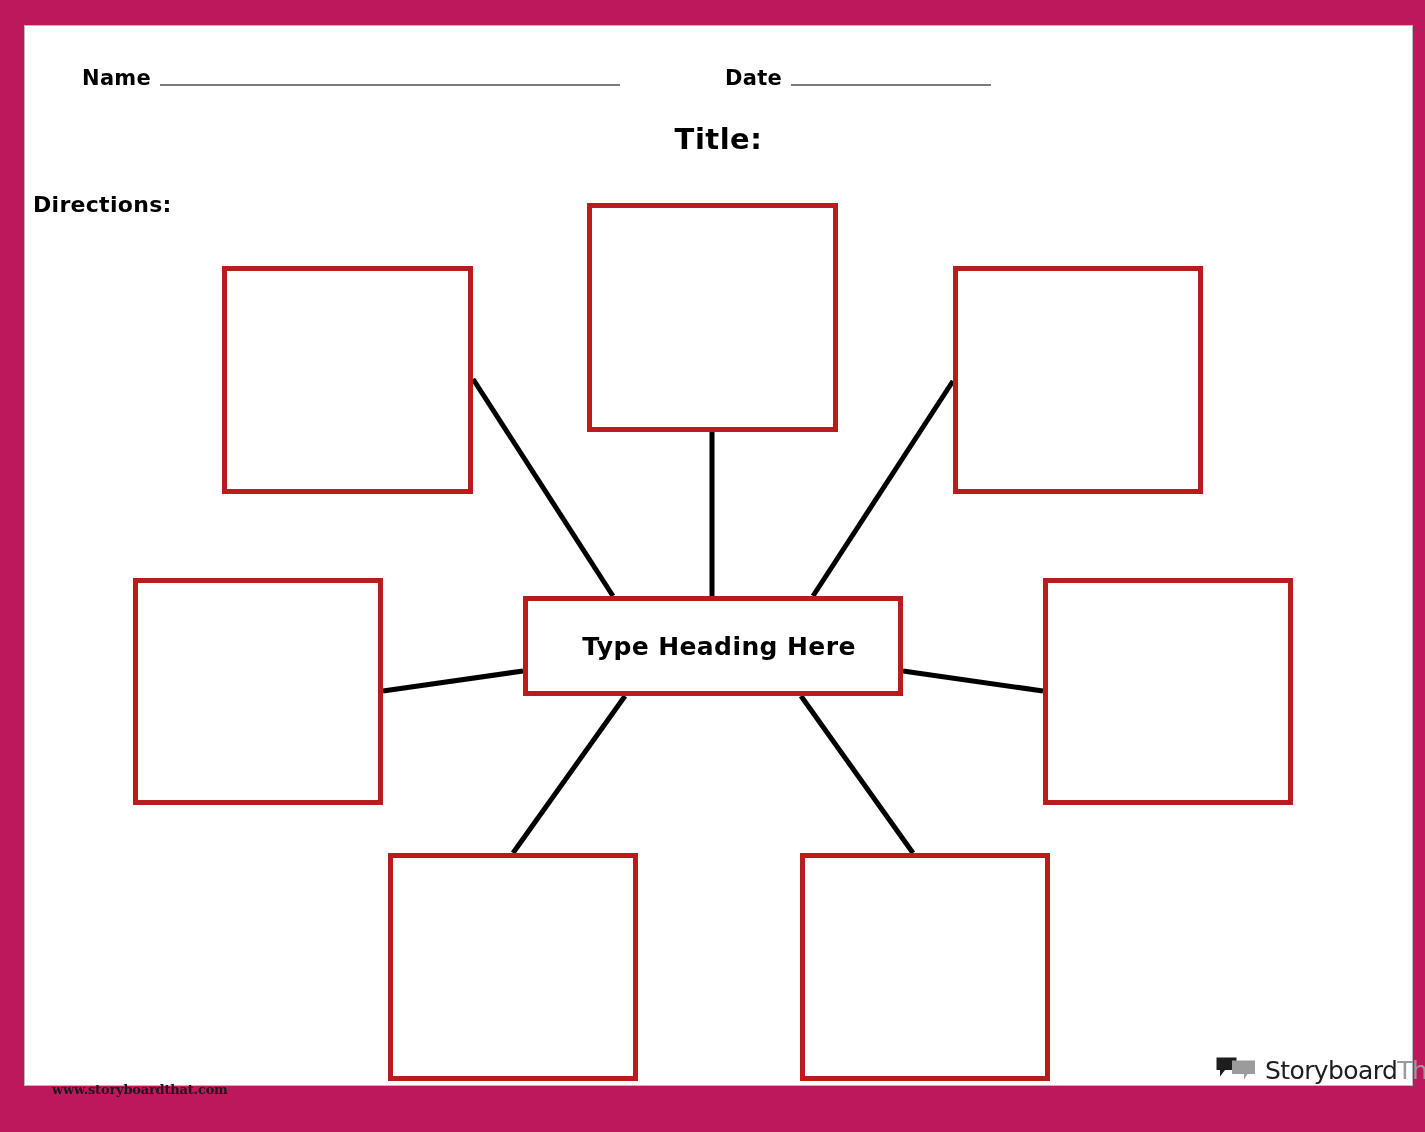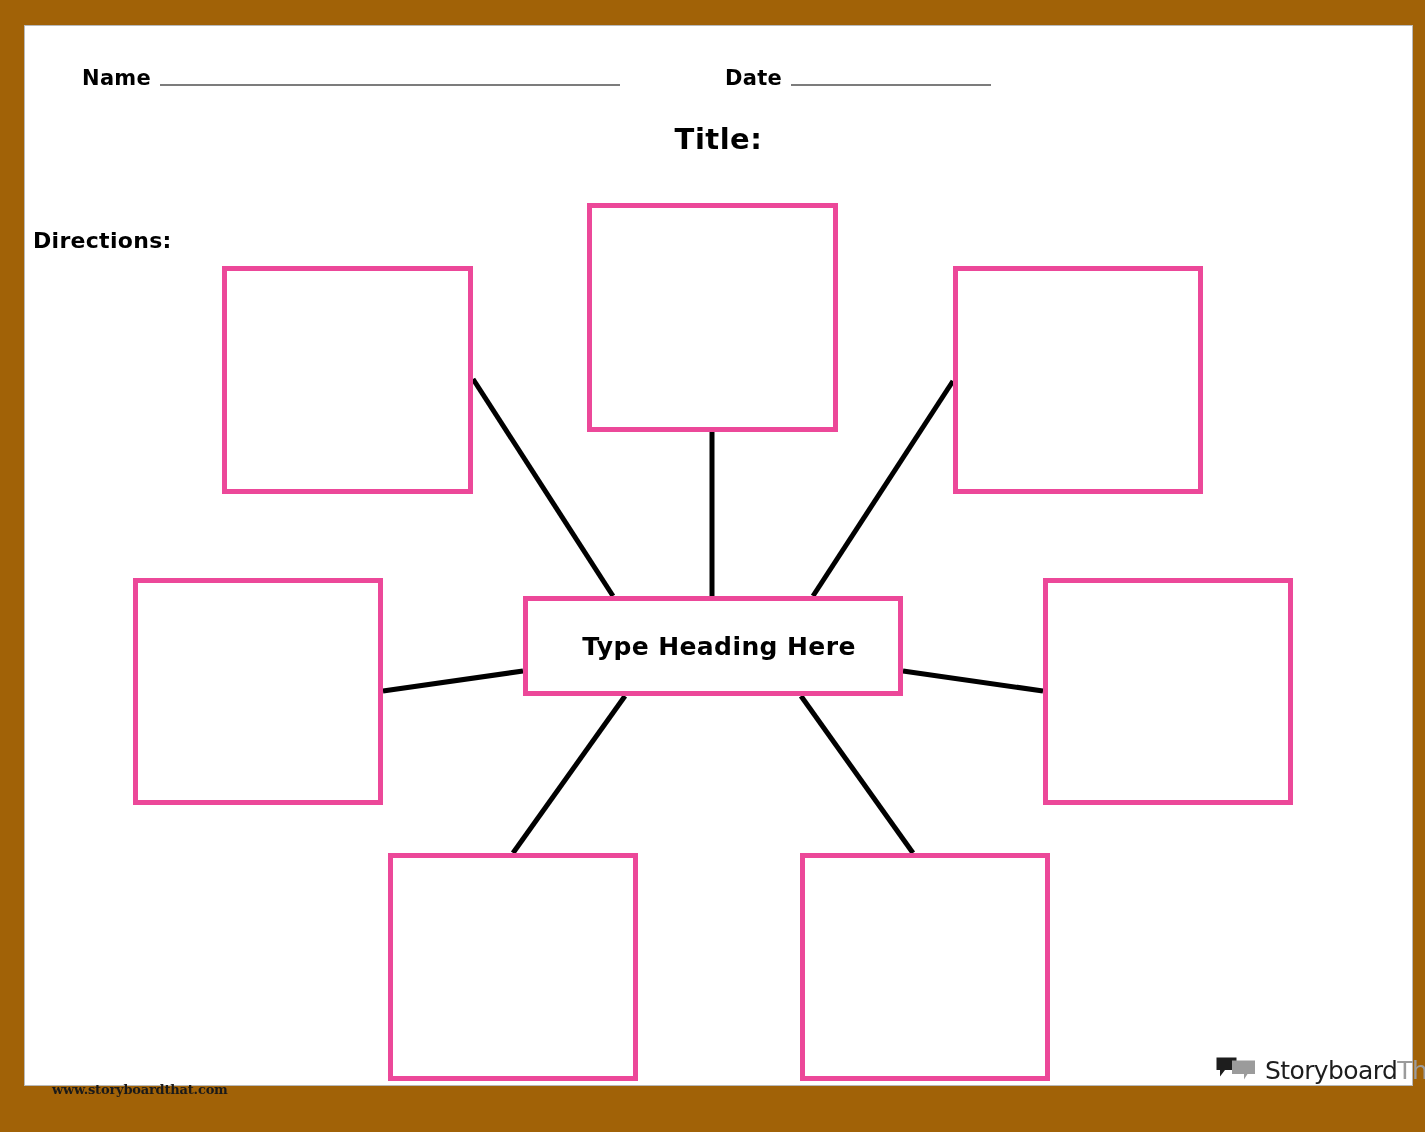--- a/index.html
+++ b/index.html
@@ -14,21 +14,21 @@
     font-family: "DejaVu Sans", sans-serif;
   }
 
   
   #page-frame {
     position: absolute;
     left: 0;
     top: 0;
     width: 1425px;
     height: 1132px;
-    background: #a16207;
+    background: #be185d;
   }
   #page-sheet {
     position: absolute;
     left: 25px;
     top: 26px;
     width: 1387px;
     height: 1059px;
     background: #ffffff;
     box-shadow: 0 0 0 1px #b9b9b9;
   }
@@ -75,21 +75,20 @@
     font-weight: bold;
     font-size: 29px;
     color: #000000;
     letter-spacing: 0.5px;
   }
 
   #directions-block {
     position: absolute;
     left: 8px;
     top: 166px;
-    margin-top: 36px;
   }
   #directions-text {
     font-family: "DejaVu Sans", sans-serif;
     font-weight: bold;
     font-size: 22px;
     color: #000000;
     letter-spacing: 0.3px;
   }
 
   
@@ -105,21 +104,21 @@
     left: 0;
     top: 0;
     width: 1387px;
     height: 1059px;
   }
 
   .node-box {
     position: absolute;
     box-sizing: border-box;
     background: #ffffff;
-    border: 5px solid #ec4899;
+    border: 5px solid #b91c1c;
     padding-left: 12px;
   }
   .node-box.center {
     border-width: 5px;
     display: flex;
     align-items: center;
     justify-content: center;
   }
   #center-label {
     font-family: "DejaVu Sans", sans-serif;

